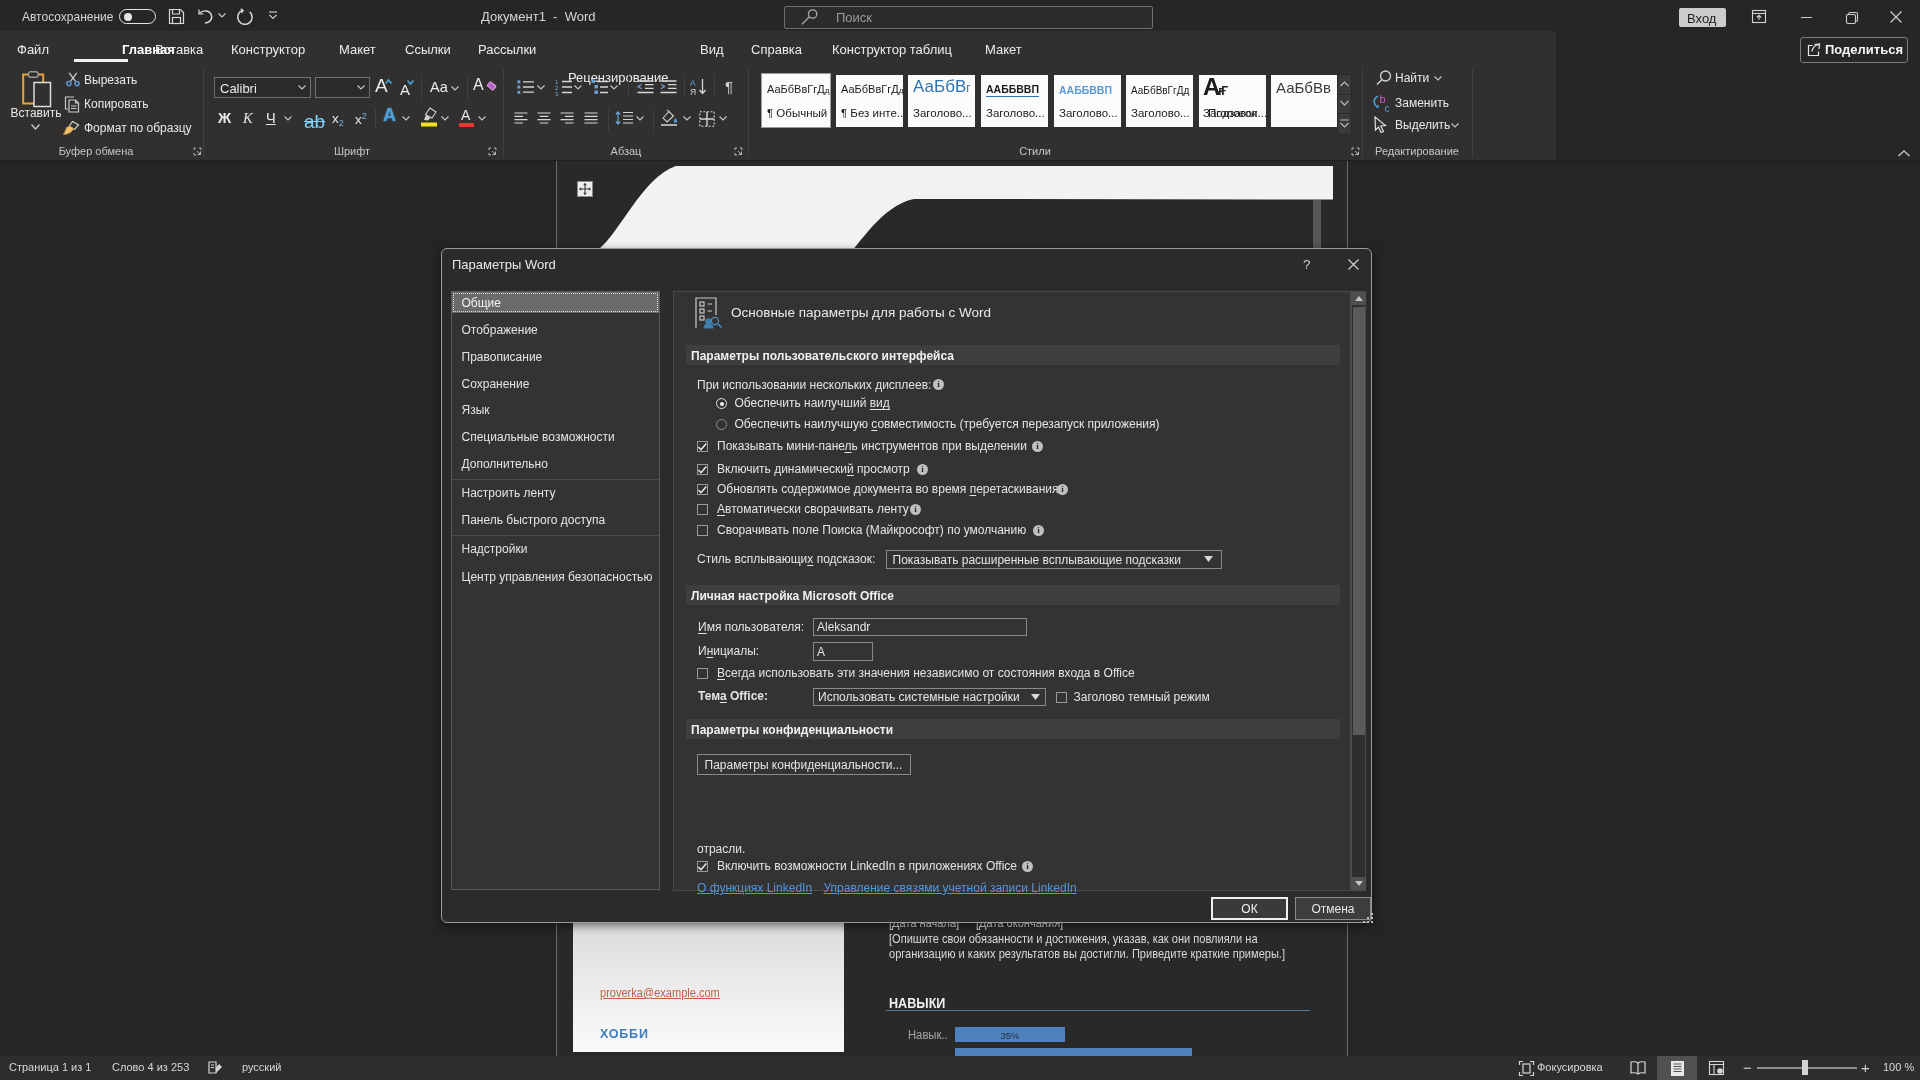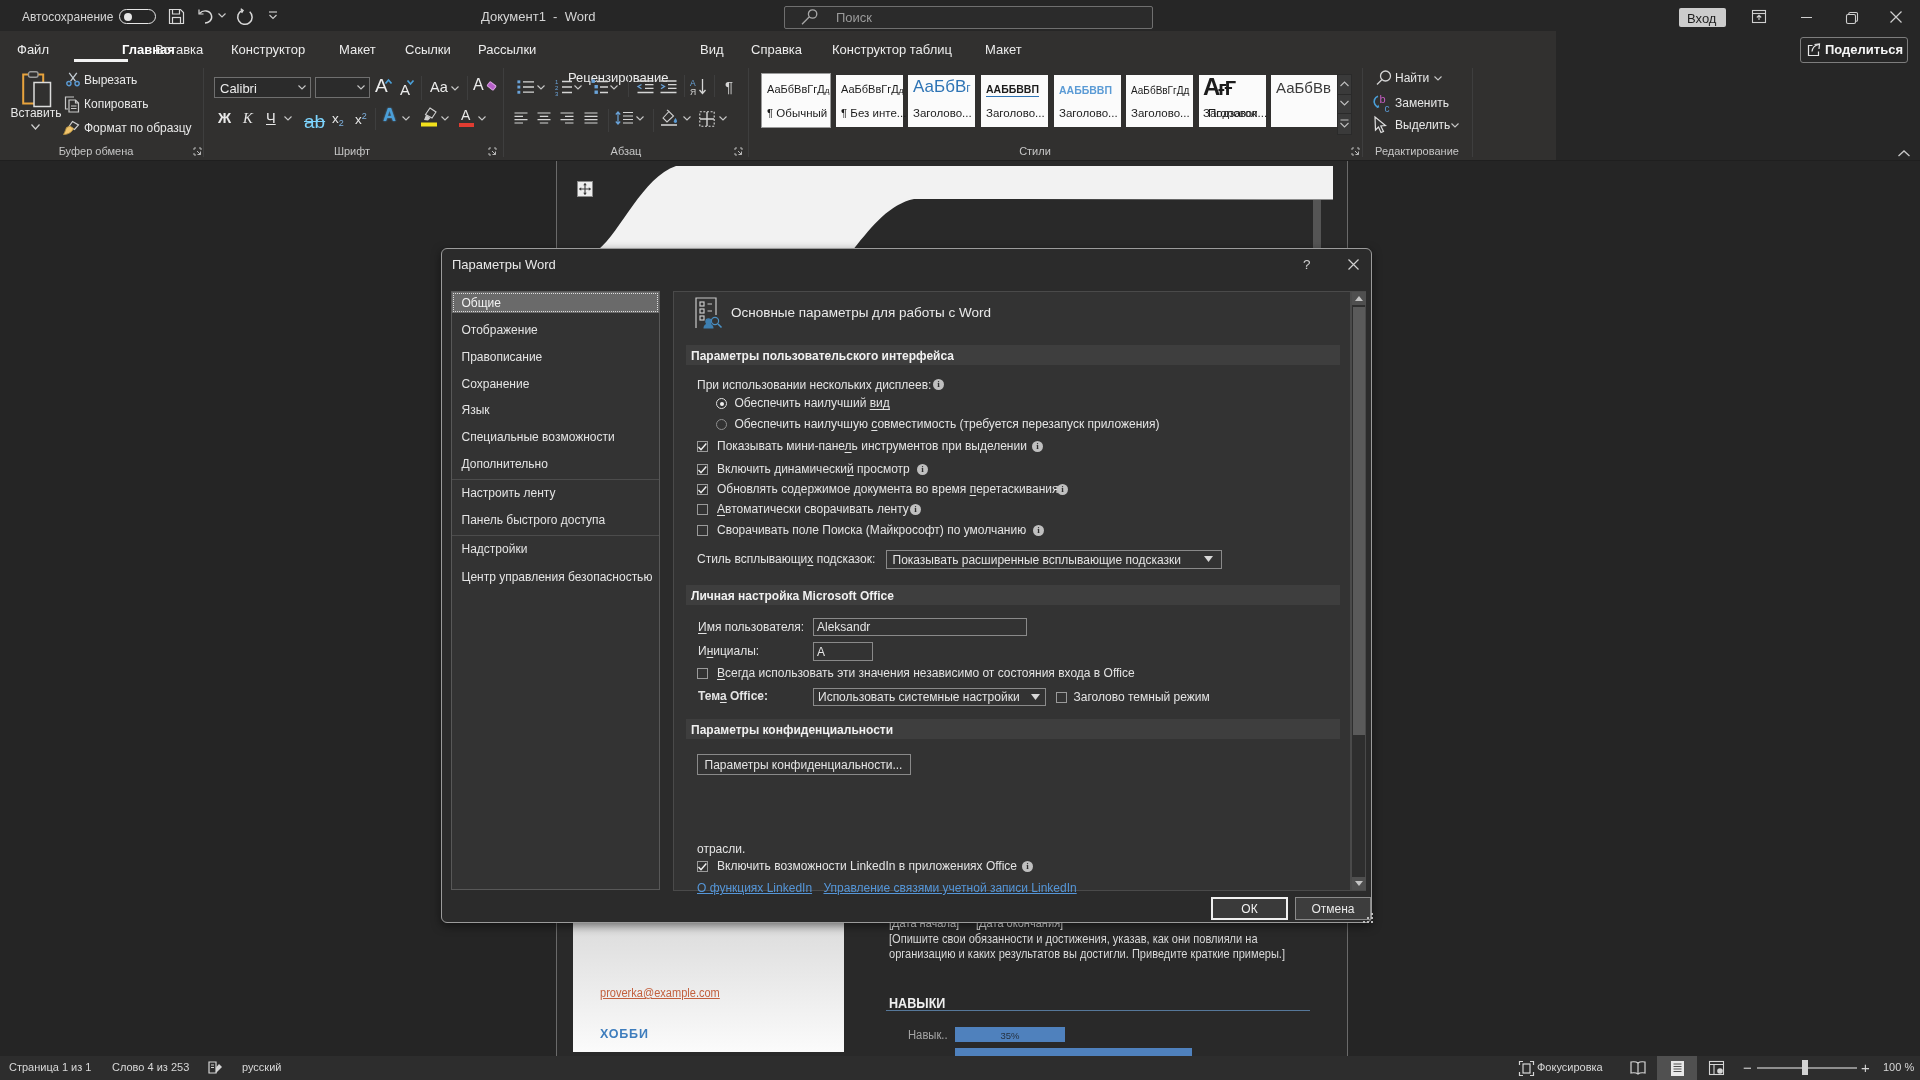--- a/index.html
+++ b/index.html
@@ -294,21 +294,21 @@
   <div class="a" style="left:981px;top:44px;width:67px;height:52px;background:#fbfbfb;"></div>
   <div class="t" style="left:986px;top:52px;font-size:10.5px;font-weight:bold;color:#1c1c1c;border-bottom:1.5px solid #2e74b5;padding-bottom:1px;">ААББВВП</div>
   <div class="t" style="left:986px;top:76px;font-size:11.5px;color:#1c1c1c;">Заголово...</div>
   <div class="a" style="left:1054px;top:44px;width:67px;height:52px;background:#fbfbfb;"></div>
   <div class="t" style="left:1059px;top:53px;font-size:10.5px;font-weight:bold;color:#5b9bd5;">ААББВВП</div>
   <div class="t" style="left:1059px;top:76px;font-size:11.5px;color:#1c1c1c;">Заголово...</div>
   <div class="a" style="left:1126px;top:44px;width:67px;height:52px;background:#fbfbfb;"></div>
   <div class="t" style="left:1131px;top:54px;font-size:10px;color:#1c1c1c;">АаБбВвГгДд</div>
   <div class="t" style="left:1131px;top:76px;font-size:11.5px;color:#1c1c1c;">Заголово...</div>
   <div class="a" style="left:1199px;top:44px;width:67px;height:52px;background:#fbfbfb;"></div>
-  <div class="t" style="left:1203px;top:42px;font-size:24px;font-weight:bold;color:#1c1c1c;letter-spacing:-2px;">А<span style="font-size:20px;">ғҒ</span></div>
+  <div class="t" style="left:1203px;top:42px;font-size:24px;font-weight:bold;color:#1c1c1c;letter-spacing:-2px;">А<span style="font-size:12px;">ғҒ</span></div>
   <div class="t" style="left:1203px;top:76px;font-size:11.5px;color:#1c1c1c;">Заголовок</div>
   <div class="a" style="left:1271px;top:44px;width:67px;height:52px;background:#fbfbfb;"></div>
   <div class="t" style="left:1276px;top:48px;font-size:15px;color:#3b3b3b;">АаБбВв</div>
   <div class="t" style="left:1208px;top:76px;font-size:11.5px;color:#1c1c1c;">Подзагол...</div>
 
   <div class="a" style="left:1337px;top:43px;width:15px;height:61px;background:#3a3a3a;border:1px solid #2a2a2a;"></div>
   <svg class="a" style="left:1340px;top:50px;" width="9" height="6" viewBox="0 0 9 6" fill="none" stroke="#c0c0c0" stroke-width="1.1">
       <path d="M0.5 5 L4.5 1 L8.5 5"></path>
     </svg>
   <div class="a" style="left:1338px;top:62.5px;width:13px;height:1px;background:#2a2a2a;"></div>

